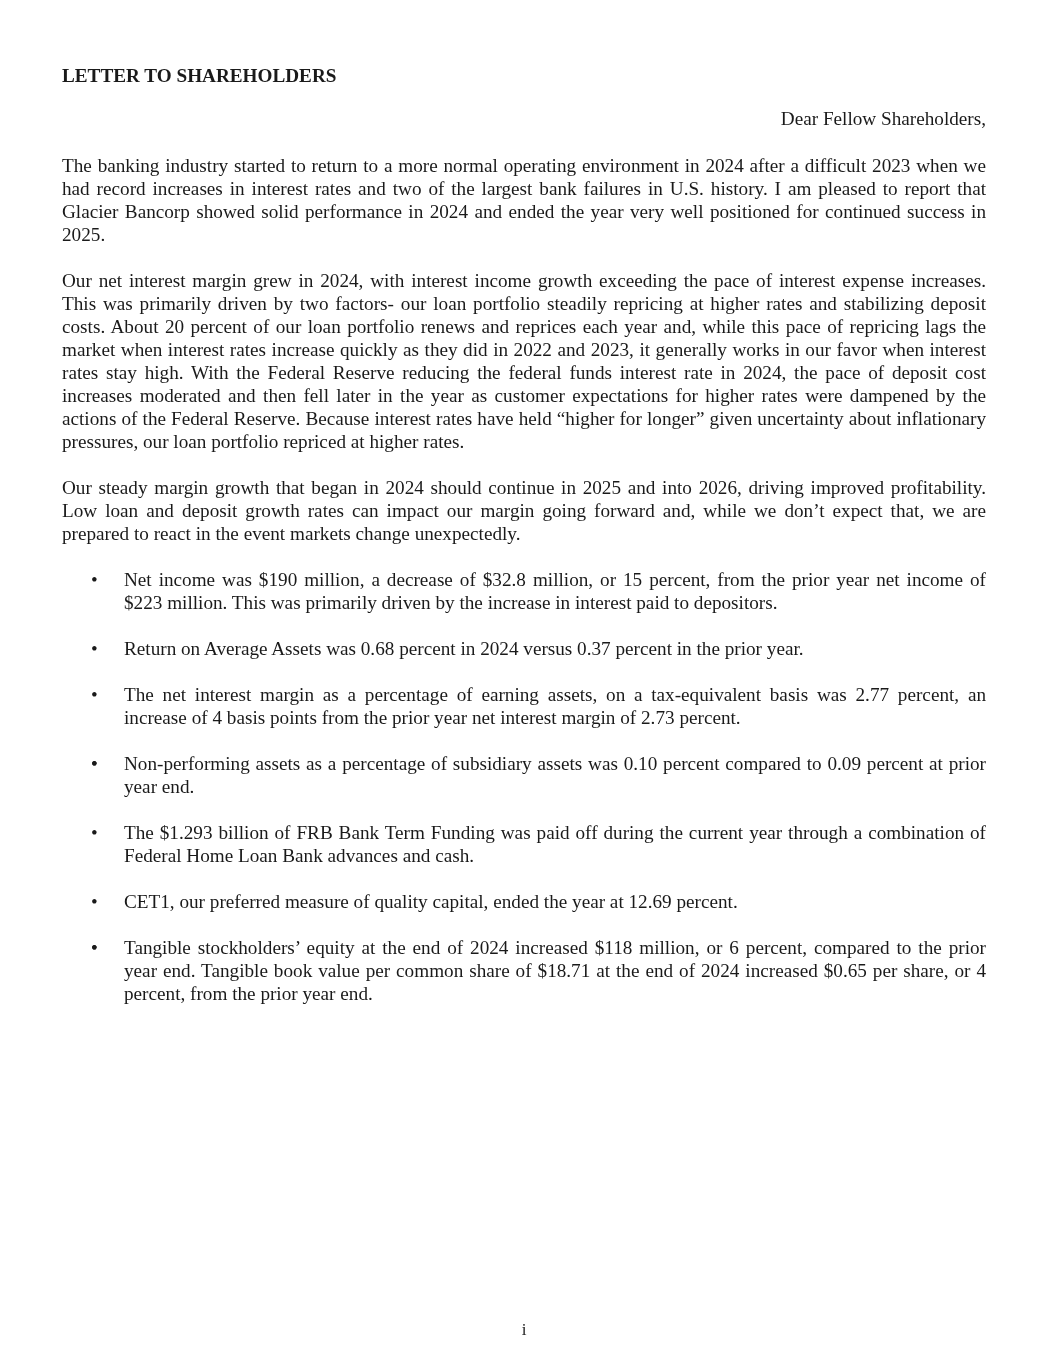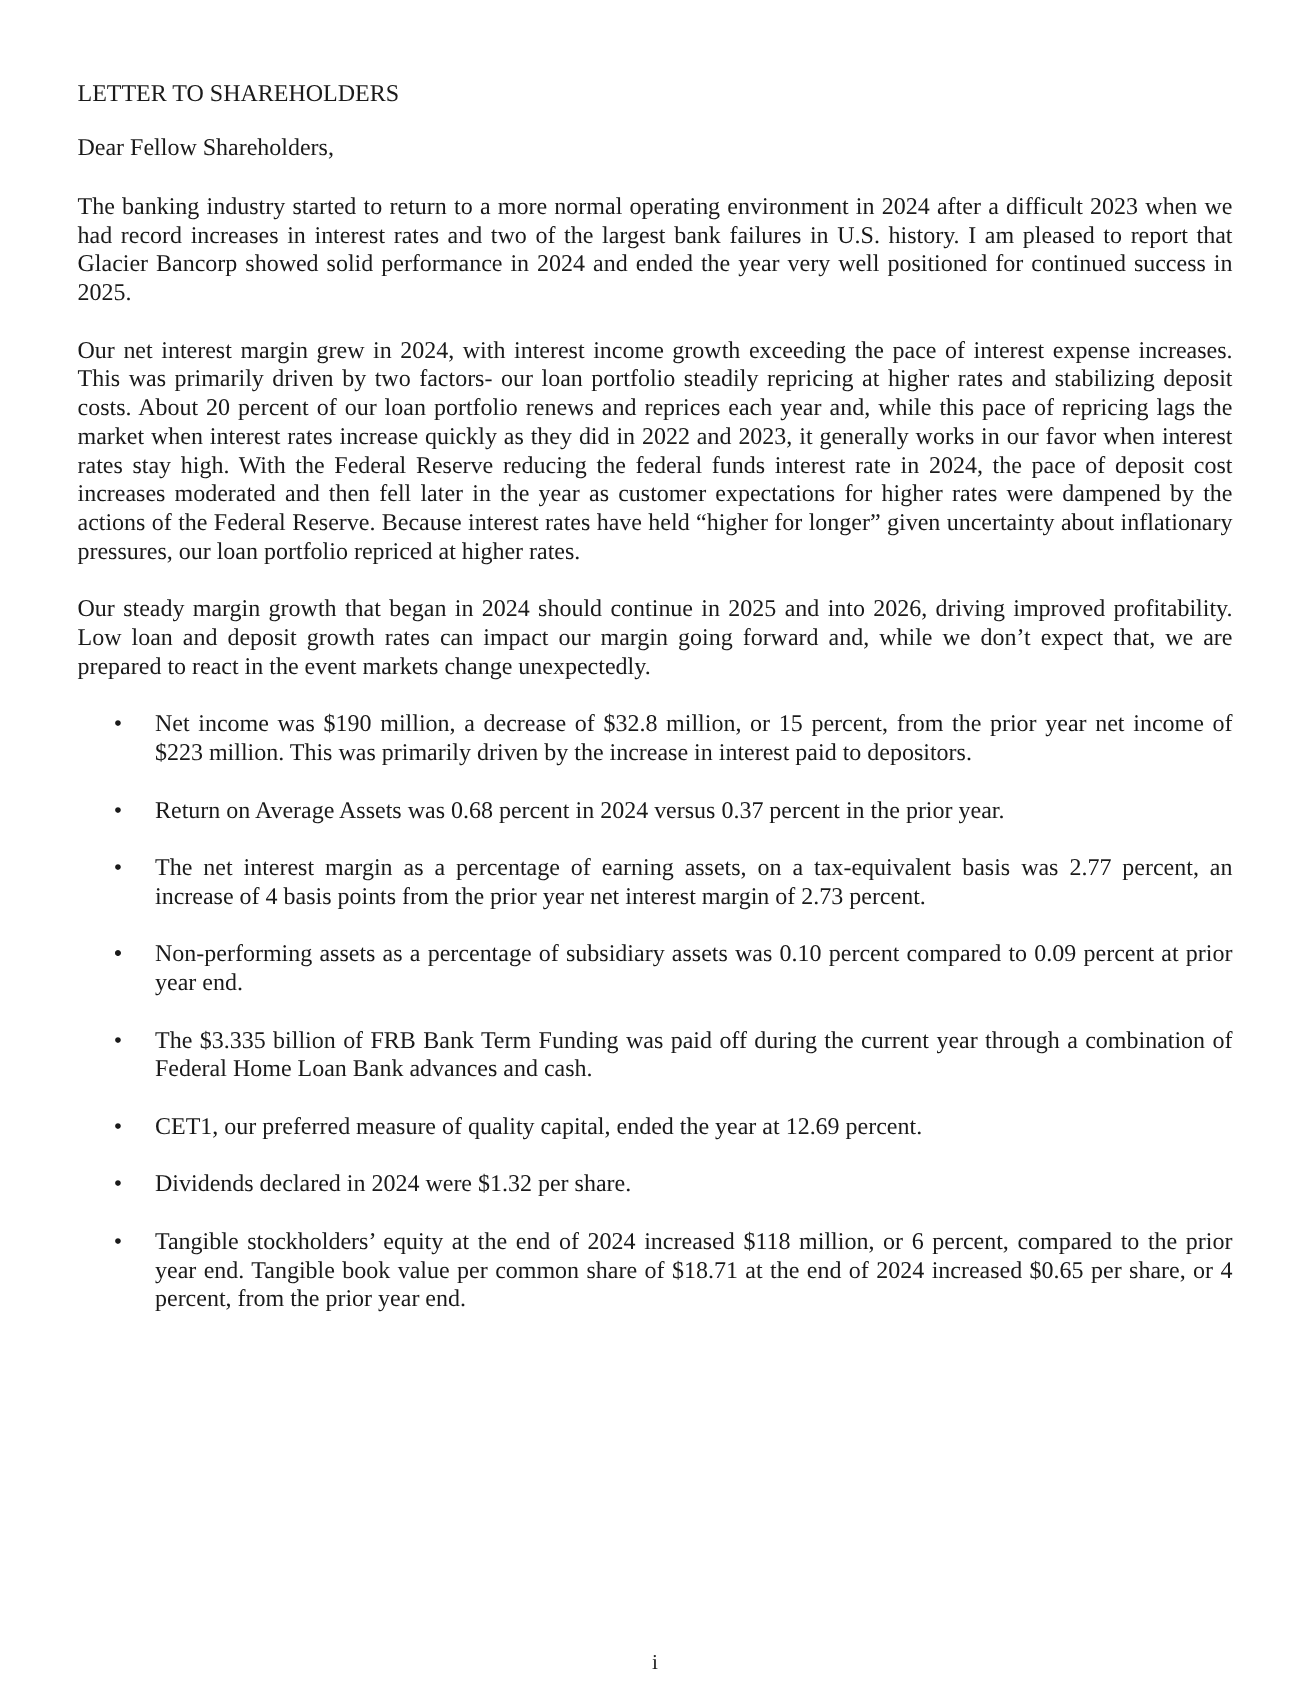--- a/index.html
+++ b/index.html
@@ -16,27 +16,28 @@
       font-size: 19.2px;
       line-height: 23px;
     }
     .page {
       position: absolute;
       left: 62px;
       top: 64px;
       width: 924px;
     }
     .title {
-      font-weight: normal;
+      font-weight: bold;
       font-size: 19.2px;
       line-height: 23px;
       margin: 0 0 20px 0;
     }
     .salutation {
       margin: 0 0 24px 0;
+      text-align: right;
     }
     p.para {
       margin: 0 0 23px 0;
       text-align: justify;
       text-align-last: left;
     }
     ul.bullets {
       list-style: none;
       margin: 0;
       padding: 0;
@@ -88,29 +89,28 @@
     </li>
     <li>
       <span class="bullet">•</span>
     </li>
     <li>
       <span class="bullet">•</span>
       <span>Non-performing assets as a percentage of subsidiary assets was 0.10 percent compared to 0.09 percent at prior year end.</span>
     </li>
     <li>
       <span class="bullet">•</span>
-      <span>The $3.335 billion of FRB Bank Term Funding was paid off during the current year through a combination of Federal Home Loan Bank advances and cash.</span>
+      <span>The $1.293 billion of FRB Bank Term Funding was paid off during the current year through a combination of Federal Home Loan Bank advances and cash.</span>
     </li>
     <li>
       <span class="bullet">•</span>
       <span>CET1, our preferred measure of quality capital, ended the year at 12.69 percent.</span>
     </li>
     <li>
       <span class="bullet">•</span>
-      <span>Dividends declared in 2024 were $1.32 per share.</span>
     </li>
     <li>
       <span class="bullet">•</span>
       <span>Tangible stockholders’ equity at the end of 2024 increased $118 million, or 6 percent, compared to the prior year end.  Tangible book value per common share of $18.71 at the end of 2024 increased $0.65 per share, or 4 percent, from the prior year end.</span>
     </li>
   </ul>
 </div>
 
 <div class="page-number">i</div>
 

